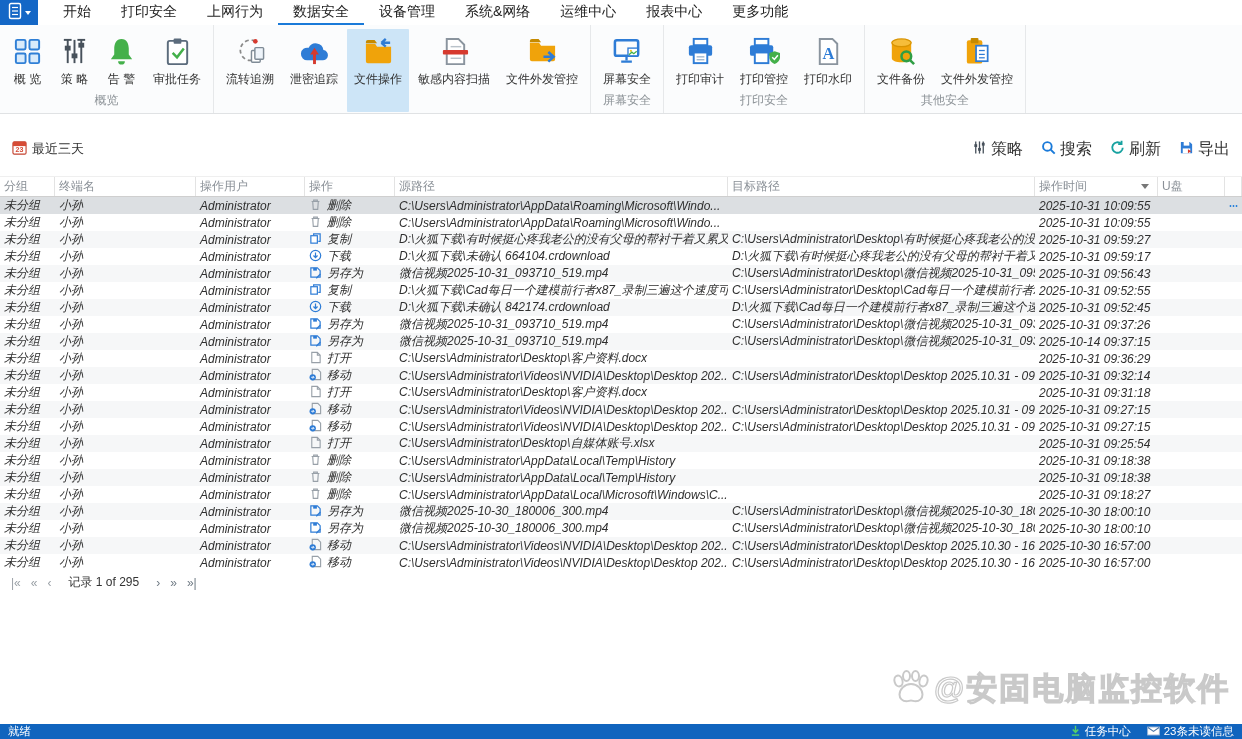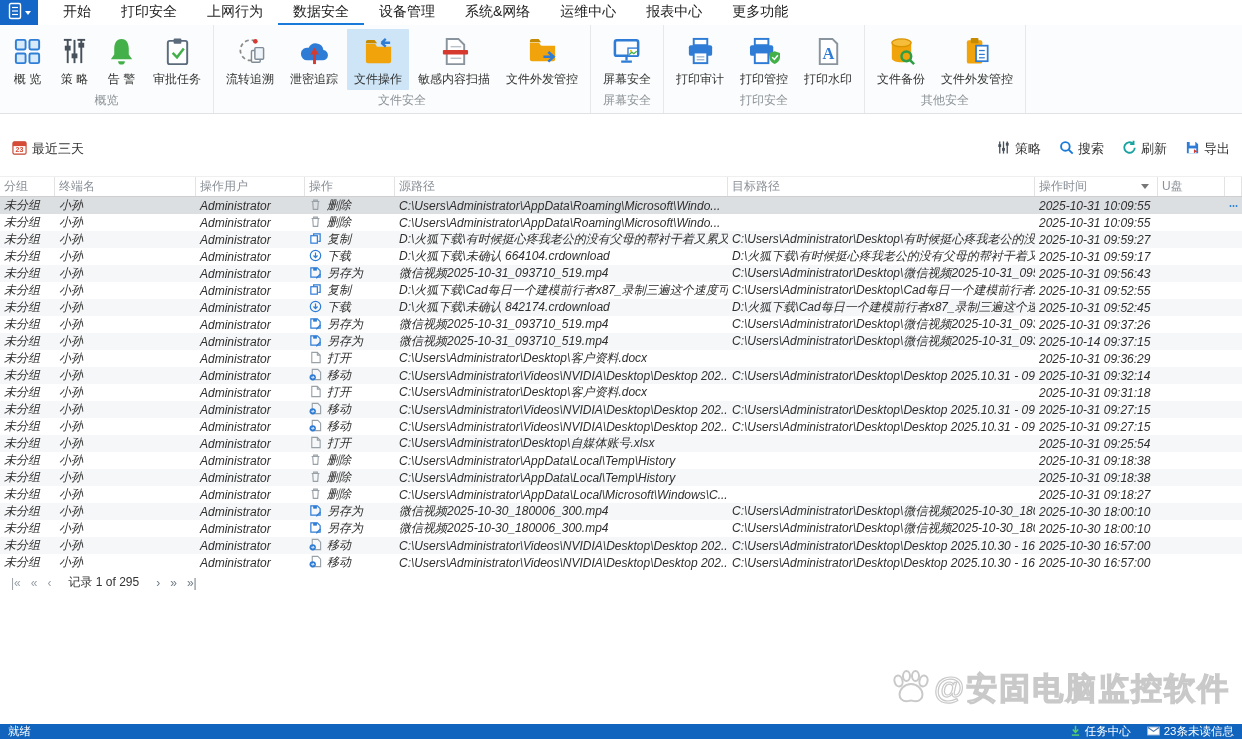--- a/index.html
+++ b/index.html
@@ -21,21 +21,21 @@
   .ritem { display:flex; flex-direction:column; align-items:center; justify-content:flex-start; gap:3px; padding:5px 7px 2px; margin:1px; cursor:pointer; border-radius:1px; }
   .ritem.active { background:#cde5f7; }
   .ricon { height:34px; display:flex; align-items:center; justify-content:center; }
   .rlabel { font-size:12px; color:#333; white-space:nowrap; }
   .rglabel { text-align:center; color:#8b9196; font-size:12px; padding:1px 0 5px; }
 
   
   .filterbar { margin-top:20px; height:30px; display:flex; align-items:center; padding:0 12px; }
   .datefilter { display:flex; align-items:center; gap:5px; font-size:13px; color:#333; cursor:pointer; }
   .factions { margin-left:auto; display:flex; gap:18px; }
-  .faction { display:flex; align-items:center; gap:4px; font-size:13px; color:#333; cursor:pointer; }
+  .faction { display:flex; align-items:center; gap:4px; font-size:16px; color:#333; cursor:pointer; }
 
   
   .thead { margin-top:12px; display:flex; height:21px; align-items:center; border-top:1px solid #efefef; border-bottom:1px solid #cfcfcf; color:#8a9097; font-size:12px; }
   .th { height:100%; display:flex; align-items:center; padding:0 4px; border-right:1px solid #e3e3e3; white-space:nowrap; overflow:hidden; }
   .th .sp { flex:1; }
   .filter-caret { width:0; height:0; border-left:4px solid transparent; border-right:4px solid transparent; border-top:5px solid #777; margin-right:4px; }
   .tbody { }
   .tr { display:flex; height:17px; align-items:flex-start;font-style:italic; }
   .tr.alt { background:#f6f7f8; }
   .tr.selected { background:#dcdfe2; }
@@ -190,21 +190,20 @@
           <div class="ricon">
             <svg viewBox="0 0 32 32" width="31" height="31">
               <path d="M3 7 v-2 a2 2 0 0 1 2-2 h7 l2.5 3.5 H3z" fill="#c68a00"></path>
               <path d="M3 7 h9.5 l2 3 H29 v14 a2 2 0 0 1-2 2 H5 a2 2 0 0 1-2-2 z" fill="#f0a30a"></path>
               <path d="M17 21.5 h9 M22 16.5 l5.5 5 -5.5 5" stroke="#2e7cd6" stroke-width="2.6" fill="none"></path>
             </svg>
           </div>
           <div class="rlabel">文件外发管控</div>
         </div>
       </div>
-      <div class="rglabel">文件安全</div>
     </div>
     <div class="rgroup">
       <div class="ritems">
         <div class="ritem">
           <div class="ricon">
             <svg viewBox="0 0 32 32" width="31" height="31">
               <rect x="3" y="4.5" width="24" height="16" rx="2" fill="none" stroke="#2e7cd6" stroke-width="2.6"></rect>
               <path d="M15 20.5 v4.5 M9.5 26.5 h11" stroke="#2e7cd6" stroke-width="2.4"></path>
               <rect x="16.5" y="12.5" width="10" height="8" fill="#fff" stroke="#2e7cd6" stroke-width="1.4"></rect>
               <circle cx="19.5" cy="15.3" r="1.1" fill="#f0c419"></circle>

